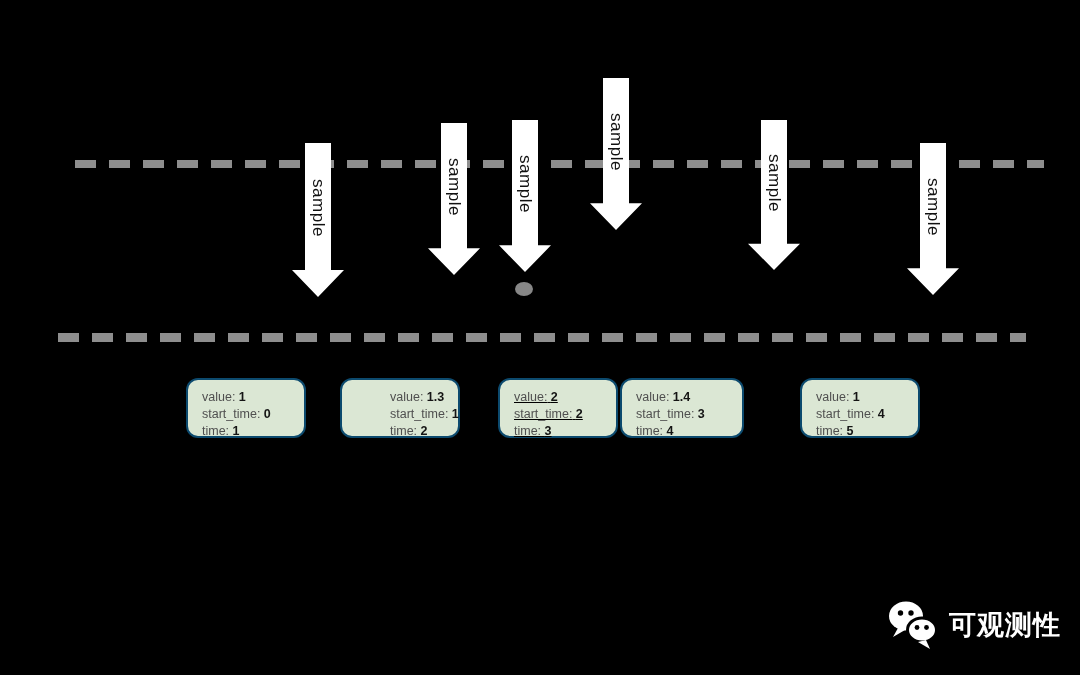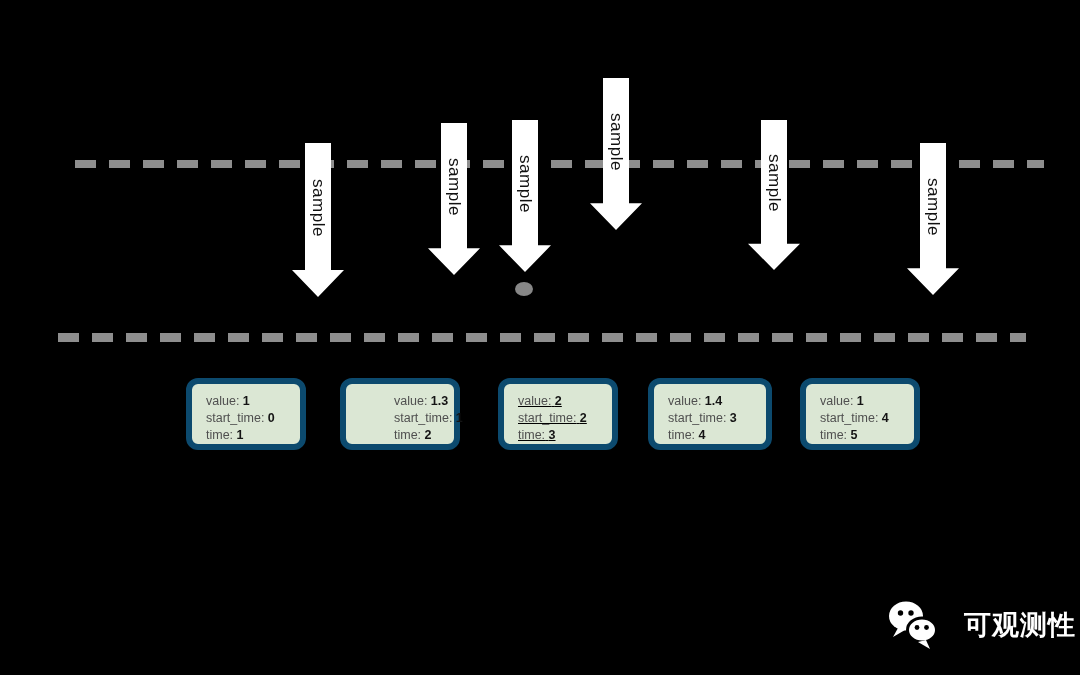--- a/index.html
+++ b/index.html
@@ -17,33 +17,33 @@
   .arrow-label {
     position:absolute; top:42%; left:50%;
     transform:translate(-50%,-50%) rotate(90deg);
     font-size:17px; color:#111; white-space:nowrap; letter-spacing:.5px;
   }
   .dot {
     position:absolute; left:515px; top:282px; width:18px; height:14px;
     background:#878787; border-radius:50%; z-index:2;
   }
   .sample-box {
-    position:absolute; top:378px; width:120px; height:72px; box-sizing:border-box;
-    background:#dbe7d4; border:6px solid #0c4a6e; border-radius:12px;
+    position:absolute; top:378px; width:120px; height:60px; box-sizing:border-box;
+    background:#dbe7d4; border:2px solid #0c4a6e; border-radius:12px;
     padding:9px 0 0 14px; z-index:2;
   }
   .box-line { font-size:12.5px; line-height:17px; color:#4f4f4f; white-space:nowrap; }
   .f-num { font-weight:bold; color:#141414; }
   #footer-brand {
     position:absolute; left:886px; top:598px; height:54px;
     display:flex; align-items:center; z-index:3;
   }
   #footer-brand svg { display:block; }
   #brand-text {
-    margin-left:24px; color:#ffffff; font-size:27px; font-weight:bold;
+    margin-left:9px; color:#ffffff; font-size:27px; font-weight:bold;
     letter-spacing:1px; line-height:54px;
   }
 </style>
 </head>
 <body>
 
 <div id="stage">
 
   <div class="dashline" style="left:75px;top:160px;width:969px;"></div>
   <div class="dashline" style="left:58px;top:333px;width:968px;height:9px;"></div>
@@ -103,21 +103,21 @@
     <div class="box-line"><span>start_time:</span> <span class="f-num">1</span></div>
     <div class="box-line"><span>time:</span> <span class="f-num">2</span></div>
   </div>
 
   <div class="sample-box" style="left:498px;text-decoration:underline;">
     <div class="box-line"><span>value:</span> <span class="f-num">2</span></div>
     <div class="box-line"><span>start_time:</span> <span class="f-num">2</span></div>
     <div class="box-line"><span>time:</span> <span class="f-num">3</span></div>
   </div>
 
-  <div class="sample-box" style="left:648px;width:124px;">
+  <div class="sample-box" style="left:620px;width:124px;">
     <div class="box-line"><span>value:</span> <span class="f-num">1.4</span></div>
     <div class="box-line"><span>start_time:</span> <span class="f-num">3</span></div>
     <div class="box-line"><span>time:</span> <span class="f-num">4</span></div>
   </div>
 
   <div class="sample-box" style="left:800px;">
     <div class="box-line"><span>value:</span> <span class="f-num">1</span></div>
     <div class="box-line"><span>start_time:</span> <span class="f-num">4</span></div>
     <div class="box-line"><span>time:</span> <span class="f-num">5</span></div>
   </div>

